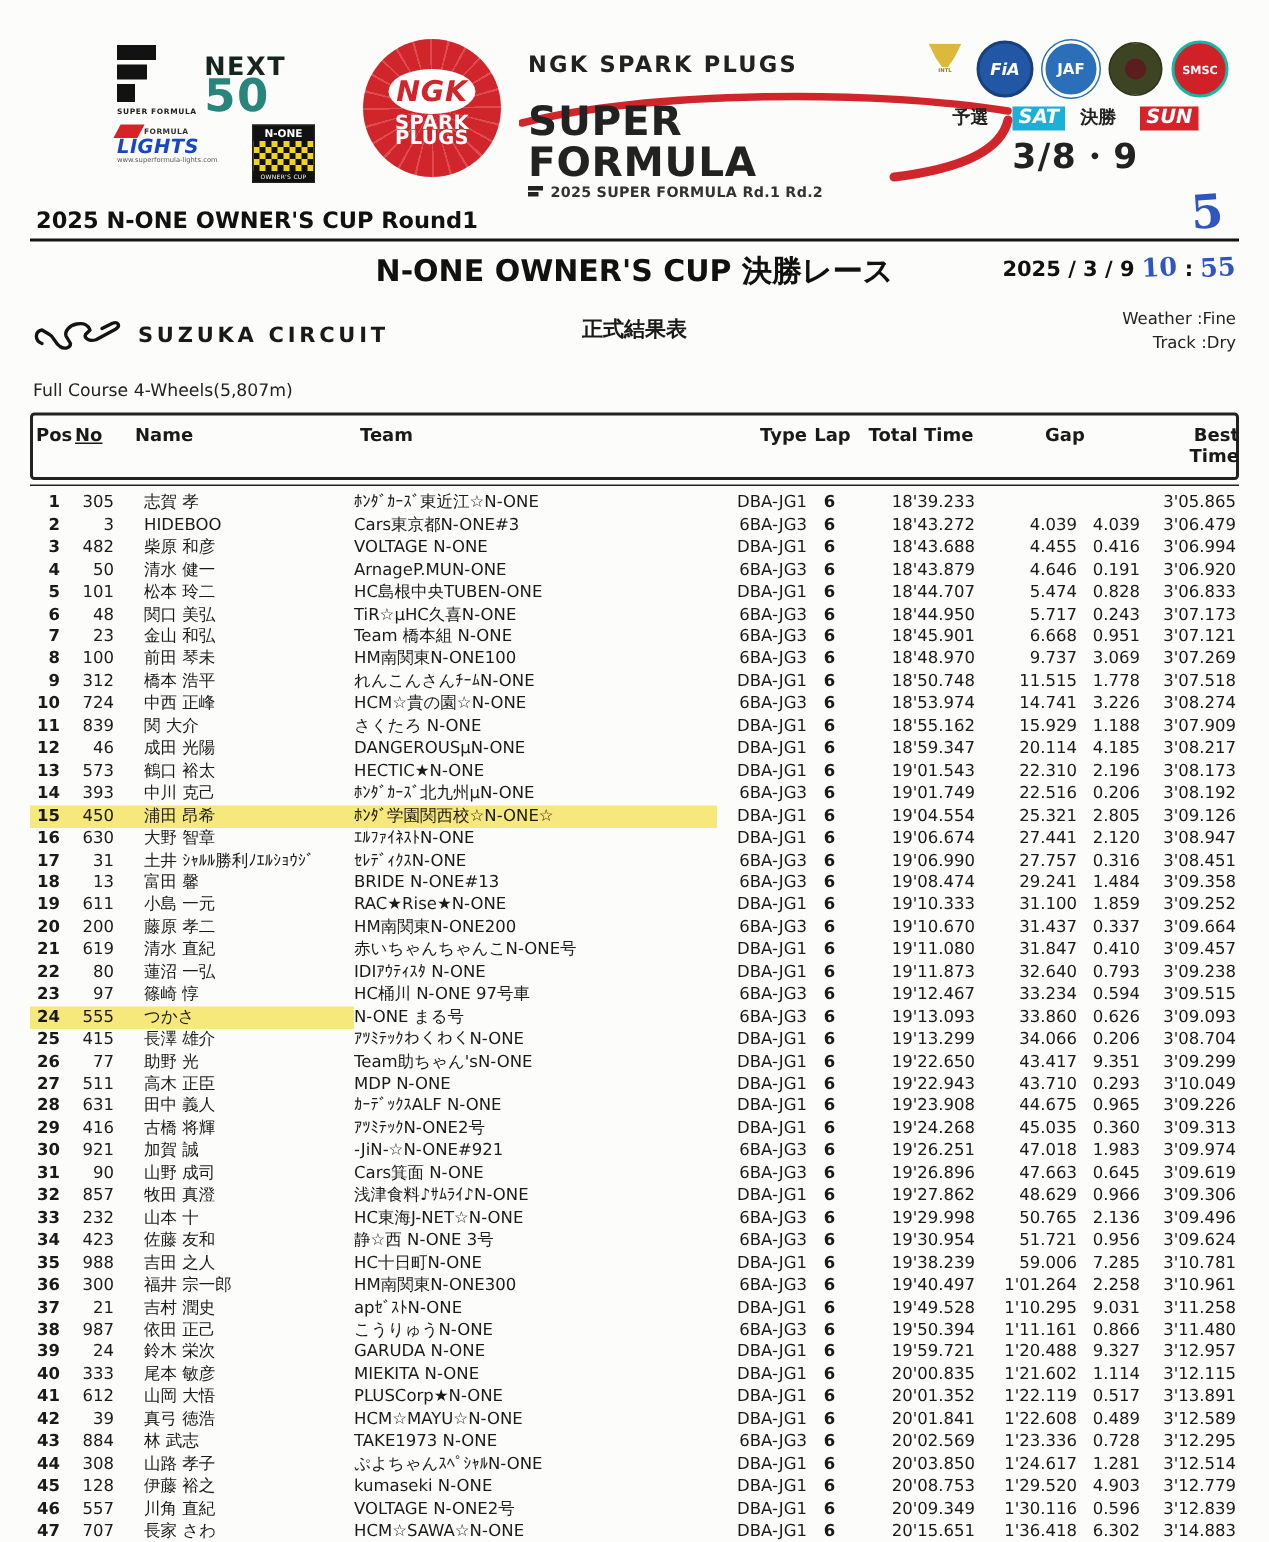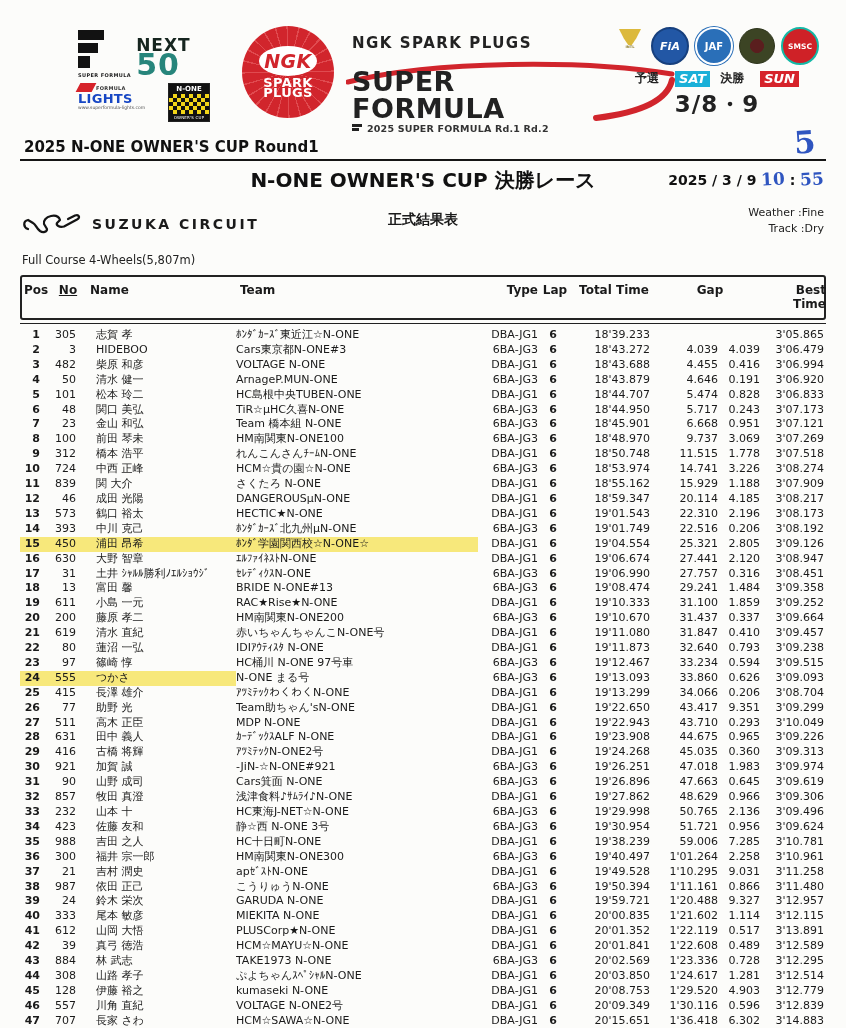--- a/index.html
+++ b/index.html
@@ -18,21 +18,21 @@
   .fmark .b2{left:0;top:13px;width:20px;height:10px;}
   .fmark .b3{left:0;top:26px;width:12px;height:12px;}
   .fmark-sub{font-size:5px;font-weight:bold;letter-spacing:.4px;margin-top:2px;color:#222;}
   .next{font-size:17px;font-weight:800;letter-spacing:1px;color:#16251f;line-height:14px;}
   .fifty{font-size:30px;font-weight:800;color:#27857b;line-height:26px;letter-spacing:1px;}
   .sf-bottom{display:flex;gap:6px;margin-top:5px;align-items:flex-start;}
   .lights{width:84px;}
   .lights-mark{display:flex;align-items:center;gap:2px;}
   .lpar{width:16px;height:9px;background:#d6232a;transform:skewX(-28deg);}
   .lights-formula{font-size:5px;font-weight:bold;color:#333;letter-spacing:.3px;}
-  .lights-word{font-size:13px;font-weight:800;color:#1747c4;letter-spacing:.3px;line-height:13px;}
+  .lights-word{font-size:13px;font-weight:800;font-style:italic;color:#1747c4;letter-spacing:.3px;line-height:13px;}
   .lights-url{font-size:4.5px;color:#555;}
   .nonebox{width:40px;border:1px solid #222;background:#111;}
   .nonebox .nb-title{color:#fff;font-size:7px;font-weight:800;text-align:center;padding:1px 0;}
   .nb-check{height:20px;background:
      repeating-conic-gradient(#f2d517 0 90deg,#111 90deg 180deg);
      background-size:8px 8px;}
   .nb-sub{font-size:4px;color:#fff;background:#111;text-align:center;padding:1px 0;letter-spacing:.2px;}
   .ngk-circle{
     position:absolute;left:242px;top:2px;width:92px;height:92px;border-radius:50%;
     background:repeating-conic-gradient(#d1252c 0 13deg,#e04b50 13deg 15deg);
@@ -83,21 +83,21 @@
   .suzuka-name{font-size:14px;font-weight:800;letter-spacing:2.5px;color:#1a1a1a;}
   .seiki{position:absolute;left:0;right:0;text-align:center;top:6px;font-size:14px;font-weight:800;}
   .weather{position:absolute;right:22px;top:0;text-align:right;font-size:11px;color:#222;line-height:16px;}
   .course{margin:2px 0 0 22px;font-size:11.5px;color:#222;}
   
   .tbl{margin:8px 20px 0 20px;}
   .ghead{display:grid;grid-template-columns:26px 40px 150px 242px 60px 30px 88px 104px 66px;
     border:2px solid #222;border-radius:3px;padding:6px 0 7px 0;font-size:12px;font-weight:800;}
   .ghead .h{padding:0 2px;}
   .h-pos{text-align:center;}
-  .h-no{text-align:center;text-decoration:underline;}
+  .h-no{text-decoration:underline;}
   .h-name{text-align:left;padding-left:10px;}
   .h-team{text-align:left;padding-left:2px;}
   .h-type{text-align:right;}
   .h-lap{text-align:center;}
   .h-total{text-align:center;}
   .h-gap{text-align:center;}
   .h-best{text-align:right;padding-right:2px;}
   .head-underline{border:none;border-top:1.5px solid #222;margin:3px 0 0 0;}
   .gbody{margin-top:4px;}
   .grow{display:grid;grid-template-columns:26px 40px 150px 242px 60px 30px 88px 62px 42px 66px;

